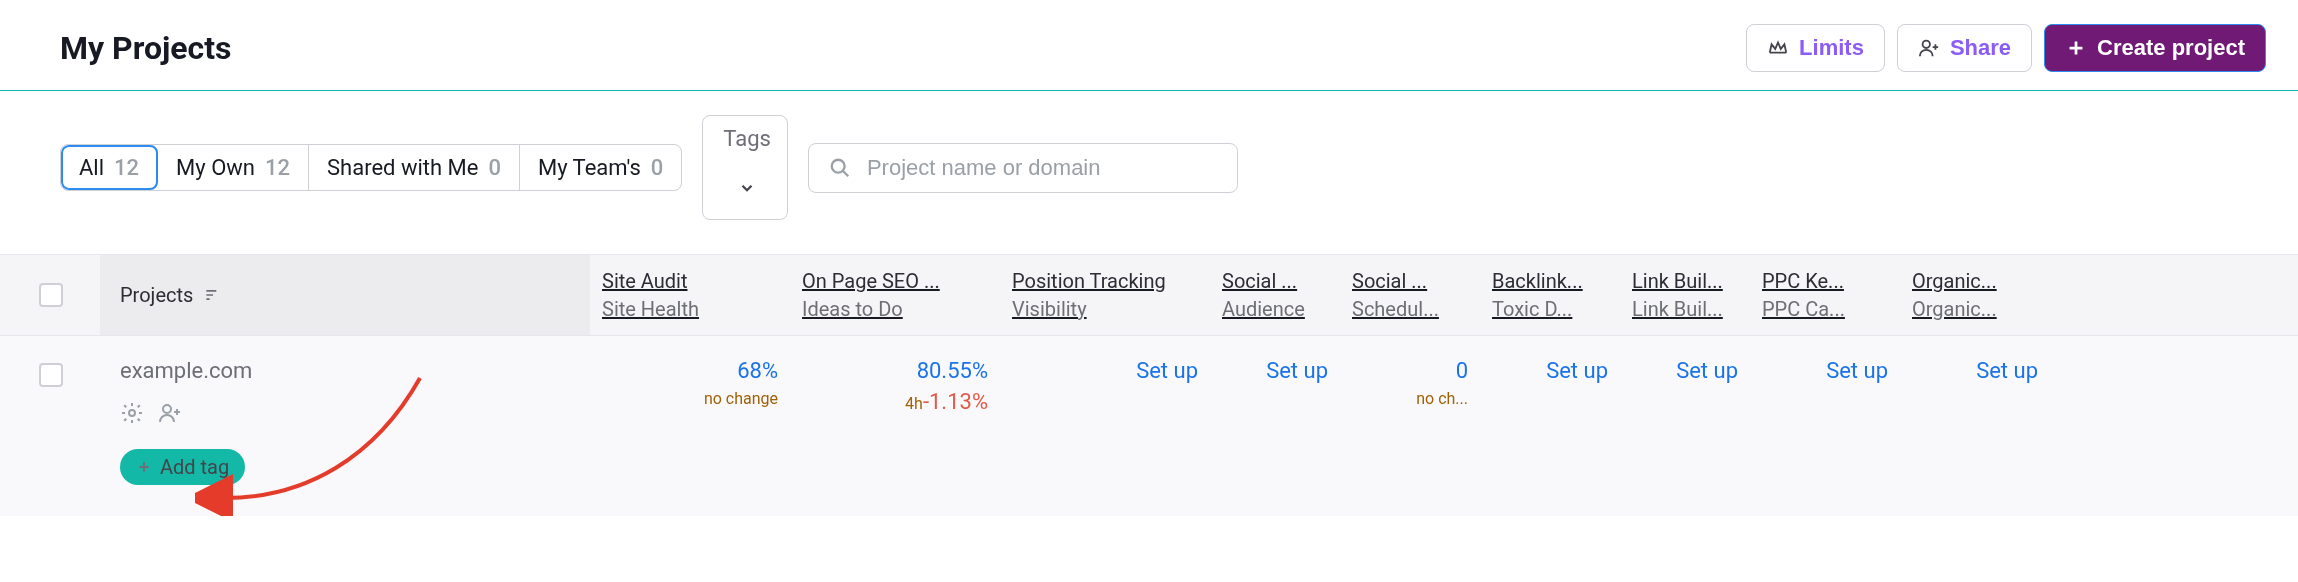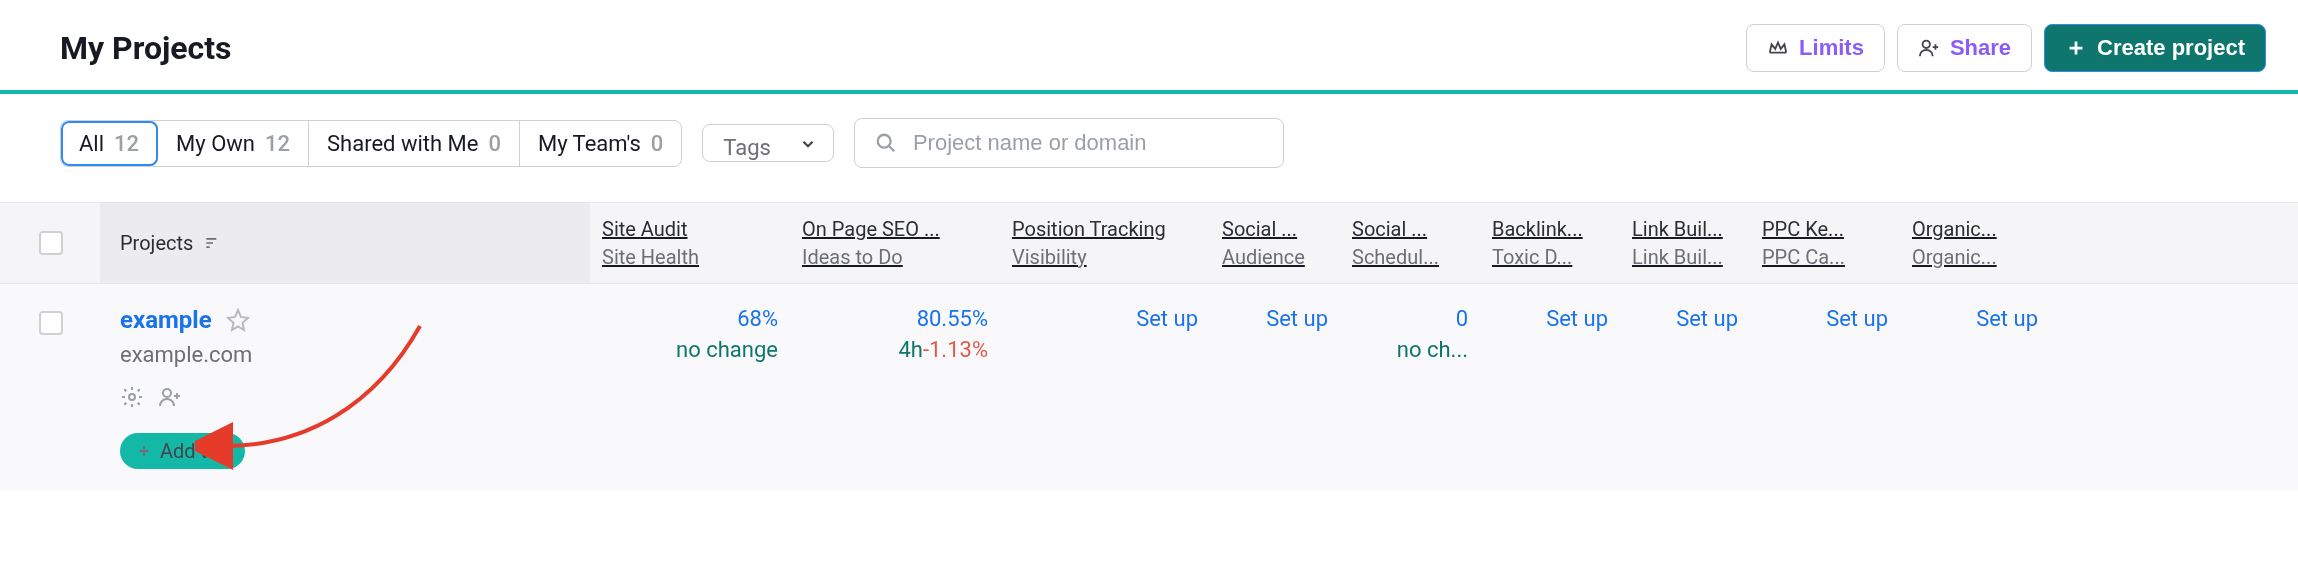--- a/index.html
+++ b/index.html
@@ -12,21 +12,21 @@
     width: 2298px;
   }
   .page {
     padding: 0;
   }
   .header-row {
     display: flex;
     align-items: center;
     justify-content: space-between;
     padding: 24px 32px 18px 60px;
-    border-bottom: 4px solid #14b8a6;
+    border-bottom: 1px solid #14b8a6;
   }
   .title {
     font-size: 32px;
     font-weight: 700;
   }
   .actions {
     display: flex;
     gap: 12px;
     align-items: center;
   }
@@ -37,21 +37,21 @@
     border: 1px solid #cfcfd6;
     background: #fff;
     border-radius: 8px;
     padding: 10px 20px;
     font-size: 22px;
     font-weight: 600;
     color: #8b5cf6;
     cursor: pointer;
   }
   .btn-primary {
-    background: #0f766e;
+    background: #701a75;
     border-color: #2d8cf0;
     color: #fff;
   }
   .btn svg { display: block; }
 
   .filters-row {
     display: flex;
     align-items: center;
     gap: 20px;
     padding: 24px 32px 10px 60px;
@@ -78,26 +78,27 @@
     border-radius: 8px;
   }
   .filter-count {
     color: #9aa0a6;
     font-weight: 500;
   }
   .tags-dd {
     border: 1px solid #cfcfd6;
     border-radius: 8px;
     display: flex;
-    align-items: flex-start;
+    align-items: center;
     gap: 28px;
-    padding: 10px 16px 1px 20px;
+    padding: 10px 16px 22px 20px;
     font-size: 22px;
     color: #6e6e77;
     cursor: pointer;
+    flex-direction: column;
   }
   .search-box {
     display: flex;
     align-items: center;
     gap: 14px;
     border: 1px solid #cfcfd6;
     border-radius: 8px;
     padding: 10px 20px;
     min-width: 430px;
   }
@@ -215,21 +216,21 @@
   .dcell {
     padding: 22px 12px 0 12px;
     display: flex;
     flex-direction: column;
     align-items: flex-end;
     gap: 6px;
     white-space: nowrap;
   }
   .val-blue { color: #1a73e8; font-size: 22px; font-weight: 400; }
   .setup    { color: #1a73e8; font-size: 22px; cursor: pointer; }
-  .sub-grey { color: #0f766e; font-size: 22px; }
+  .sub-grey { color: #a16207; font-size: 16px; }
   .sub-red  { color: #e05a4b; font-size: 22px; }
   .sub-row  { display: flex; gap: 0; align-items: baseline; justify-content: flex-end;}
 
   input[type=checkbox]{
     width: 24px; height: 24px; cursor: pointer;
     border: 2px solid #cfcfd6; border-radius: 4px;
     appearance: none; background: #fff;
   }
 
   
@@ -354,26 +355,20 @@
         <span class="head-main">Organic...</span>
         <span class="head-sub">Organic...</span>
       </div>
     </div>
 
     <div class="trow">
       <div class="col-check">
         <input type="checkbox" style="">
       </div>
       <div class="proj-cell">
-        <div class="proj-name-row">
-          <span class="proj-name">example</span>
-          <svg width="24" height="24" viewBox="0 0 24 24" fill="none" stroke="#b9b9c0" stroke-width="2">
-              <path d="M12 2l2.9 6.9L22 10l-5.5 4.8L18 22l-6-3.5L6 22l1.5-7.2L2 10l7.1-1.1L12 2z"></path>
-            </svg>
-        </div>
         <div class="proj-domain">example.com</div>
         <div class="proj-icons">
           <svg width="24" height="24" viewBox="0 0 24 24" fill="none" stroke="#9aa0a6" stroke-width="2">
               <circle cx="12" cy="12" r="3"></circle>
               <path d="M12 2v3M12 19v3M4.2 4.2l2.1 2.1M17.7 17.7l2.1 2.1M2 12h3M19 12h3M4.2 19.8l2.1-2.1M17.7 6.3l2.1-2.1"></path>
             </svg>
           <svg width="24" height="24" viewBox="0 0 24 24" fill="none" stroke="#9aa0a6" stroke-width="2">
               <circle cx="9" cy="8" r="4"></circle>
               <path d="M2 21c0-4 3-7 7-7s7 3 7 7"></path>
               <path d="M19 8v6M16 11h6"></path>

